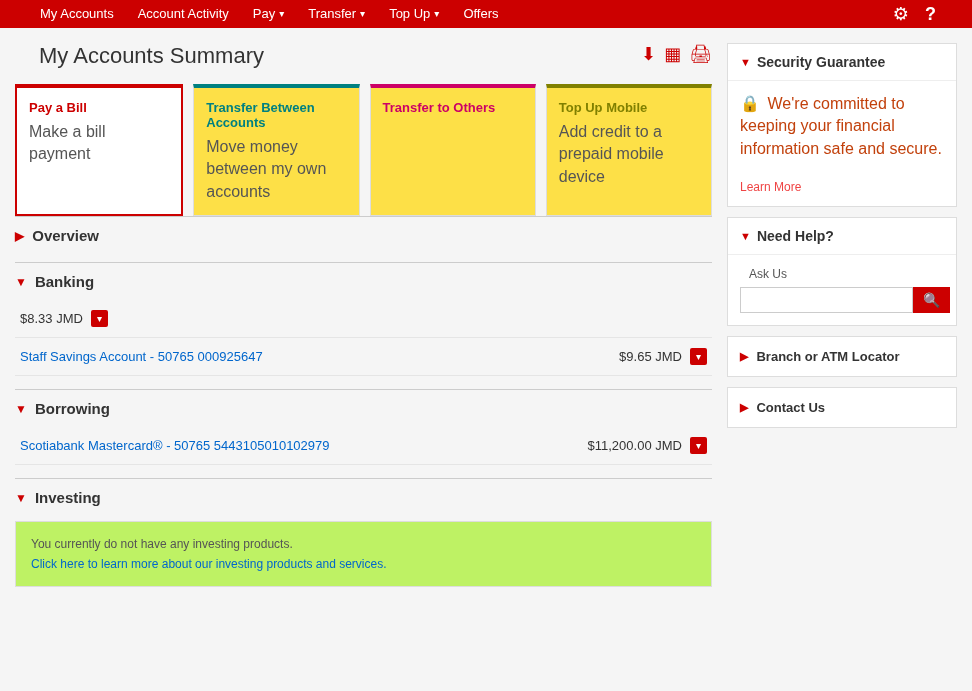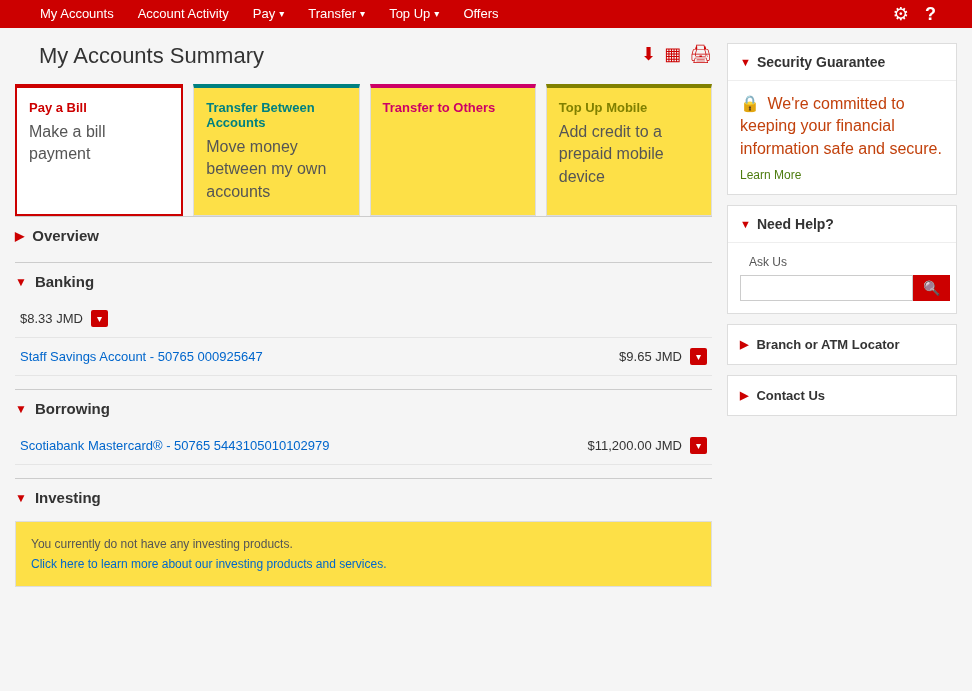--- a/index.html
+++ b/index.html
@@ -148,21 +148,21 @@
       color: #fff;
       border: none;
       padding: 3px 6px;
       cursor: pointer;
       font-size: 10px;
       border-radius: 2px;
     }
 
     
     .investing-empty {
-      background: #fde047;
+      background: #bef264;
       border: 1px solid #ddd;
       padding: 15px;
       margin-top: 5px;
     }
     .investing-empty p { font-size: 12px; color: #555; margin-bottom: 5px; }
     .investing-empty a { color: #0066cc; font-size: 12px; text-decoration: none; }
 
     
     .widget {
       background: #fff;
@@ -177,21 +177,21 @@
       border-bottom: 1px solid #eee;
       font-size: 14px;
       font-weight: bold;
       color: #333;
     }
     .widget-header .arrow { color: #cc0000; font-size: 11px; }
     .widget-body { padding: 12px; }
 
     .security-icon { color: #cc0000; font-size: 16px; margin-right: 4px; }
     .security-text { font-size: 16px; color: #c2410c; line-height: 1.4; }
-    .learn-more { color: #4d7c0f; font-size: 12px; text-decoration: none; display: block; margin-top: 8px; }
+    .learn-more { color: #ef4444; font-size: 12px; text-decoration: none; display: block; margin-top: 20px; }
 
     .ask-us-label { font-size: 12px; color: #555; margin-bottom: 6px; margin-left: 9px; }
     .search-row { display: flex; gap: 0; }
     .search-input {
       flex: 1;
       border: 1px solid #ccc;
       padding: 5px 8px;
       font-size: 12px;
       outline: none;
     }

